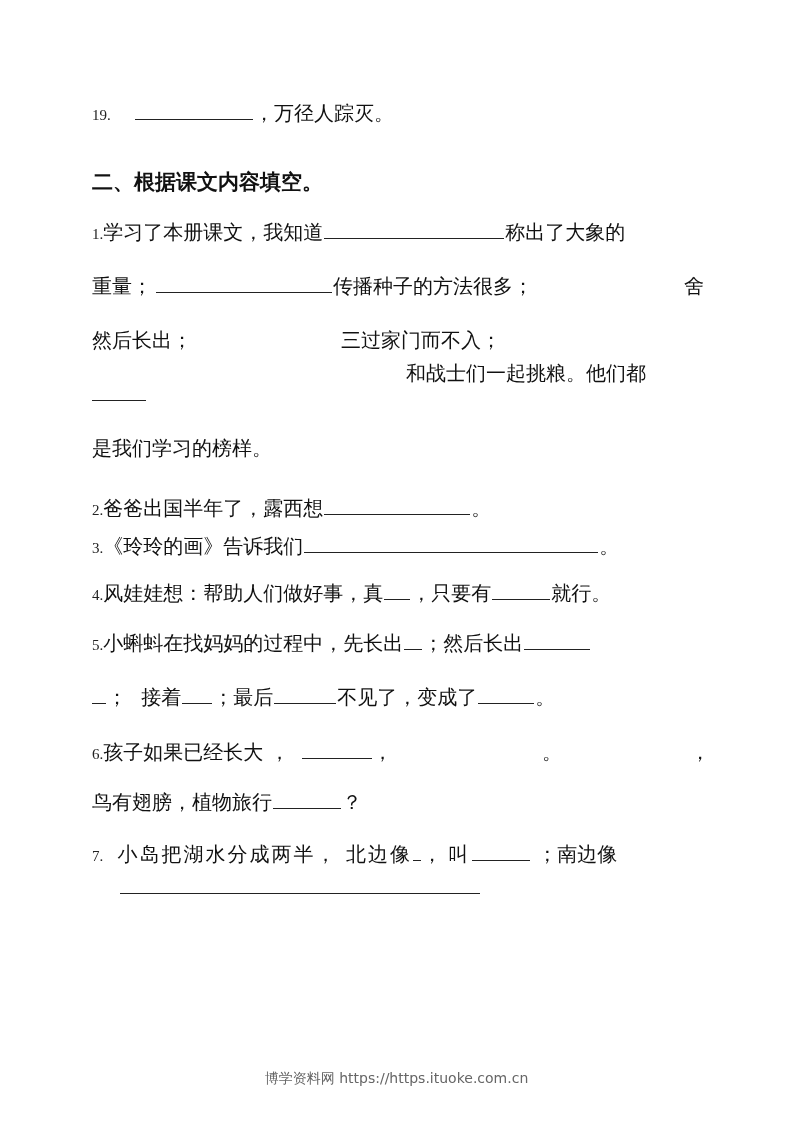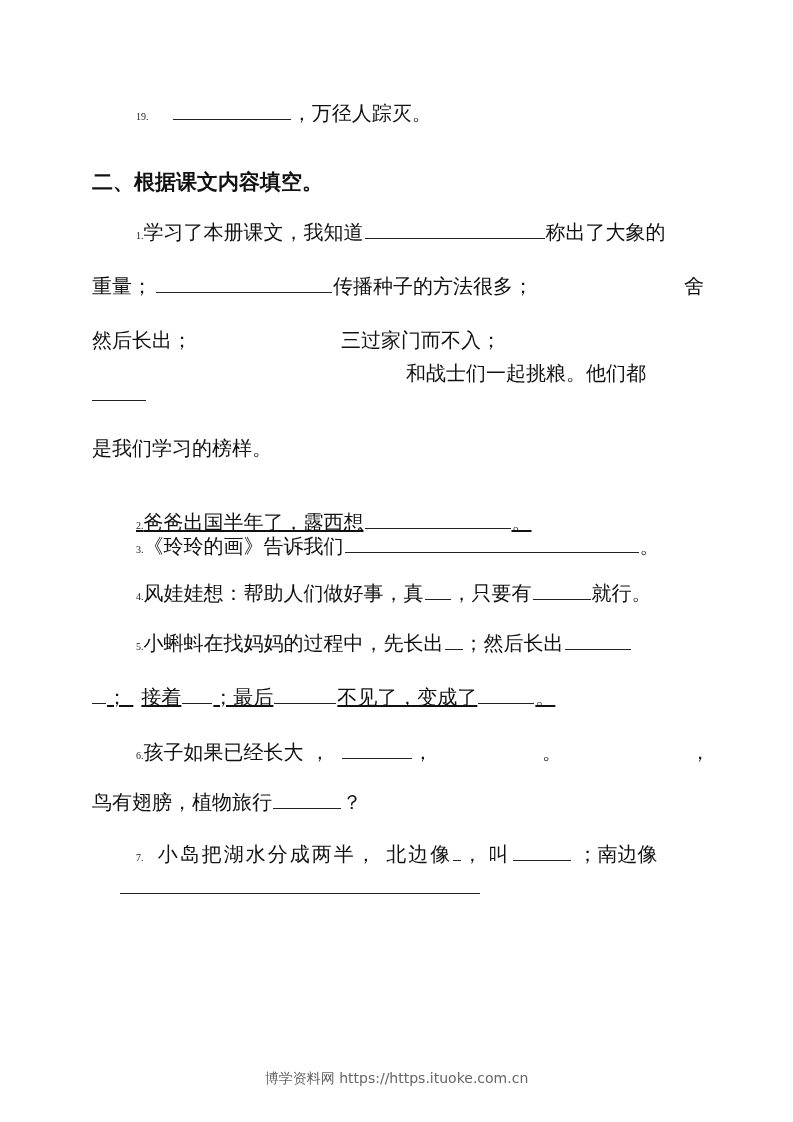--- a/index.html
+++ b/index.html
@@ -1,19 +1,19 @@
 <!DOCTYPE html>
 <html><head>
 <meta charset="utf-8">
 <style>
   html, body { margin:0; padding:0; background:#fff; }
   body { width:793px; height:1122px; position:relative; overflow:hidden;
          font-family:"DejaVu Sans", "Liberation Sans", sans-serif; color:#111; }
   .line { position:absolute; left:92px; font-size:20px; white-space:nowrap; line-height:24px; }
-  .num { font-family:"Liberation Serif", serif; font-size:10px; color:#222;margin-left:44px; }
+  .num { font-family:"Liberation Serif", serif; font-size:15px; color:#222; }
   .blank { display:inline-block; border-bottom:1px solid #222; height:18px; vertical-align:baseline; margin:0 1px; }
   .heading { font-weight:bold; font-size:21px; }
   .abs { position:absolute; font-size:20px; line-height:24px; white-space:nowrap; }
   .footer { position:absolute; top:1070px; left:0; width:793px; text-align:center;
             font-size:14px; color:#666; font-family:"DejaVu Sans", sans-serif; }
 </style>
 </head>
 <body>
 
 <div>
@@ -35,36 +35,36 @@
   <div class="line" style="top:328px;">
     <span>然后长出；</span>
   </div>
   <div class="abs" style="top:328px;left:341px;">三过家门而不入；</div>
   <div class="line" style="top:382px;">
     <span class="blank" style="width:54px;margin-left:0;"></span>
   </div>
   <div class="abs" style="top:361px;left:406px;">和战士们一起挑粮。他们都</div>
   <div class="line" style="top:436px;">是我们学习的榜样。</div>
 
-  <div class="line" style="top:510px;text-decoration:underline;">
+  <div class="line" style="top:496px;">
     <span class="num">2.</span><span>爸爸出国半年了，露西想</span><span class="blank" style="width:146px;"></span><span>。</span>
   </div>
 
   <div class="line" style="top:534px;">
     <span class="num">3.</span><span>《玲玲的画》告诉我们</span><span class="blank" style="width:294px;"></span><span>。</span>
   </div>
 
   <div class="line" style="top:581px;">
     <span class="num">4.</span><span>风娃娃想：帮助人们做好事，真</span><span class="blank" style="width:26px;"></span><span>，只要有</span><span class="blank" style="width:58px;"></span><span>就行。</span>
   </div>
 
   <div class="line" style="top:631px;">
     <span class="num">5.</span><span>小蝌蚪在找妈妈的过程中，先长出</span><span class="blank" style="width:18px;"></span><span>；然后长出</span><span class="blank" style="width:66px;"></span>
   </div>
-  <div class="line" style="top:685px;text-decoration:underline;">
+  <div class="line" style="top:685px;">
     <span class="blank" style="width:14px;margin-left:0;"></span><span>；</span>
     <span style="margin-left:8px;">接着</span><span class="blank" style="width:30px;"></span><span>；最后</span><span class="blank" style="width:62px;"></span><span>不见了，变成了</span><span class="blank" style="width:56px;"></span><span>。</span>
   </div>
 
   <div class="line" style="top:740px;">
     <span class="num">6.</span><span>孩子如果已经长大 ，</span><span class="blank" style="width:70px;margin-left:12px;"></span><span>，</span>
   </div>
   <div class="abs" style="top:740px;left:542px;">。</div>
   <div class="abs" style="top:740px;left:690px;">，</div>
   <div class="line" style="top:790px;">

